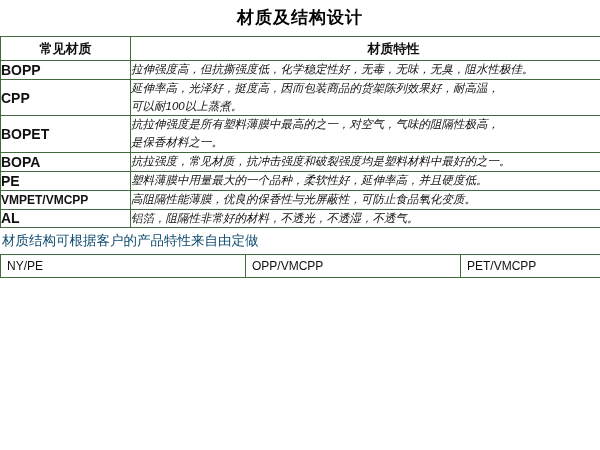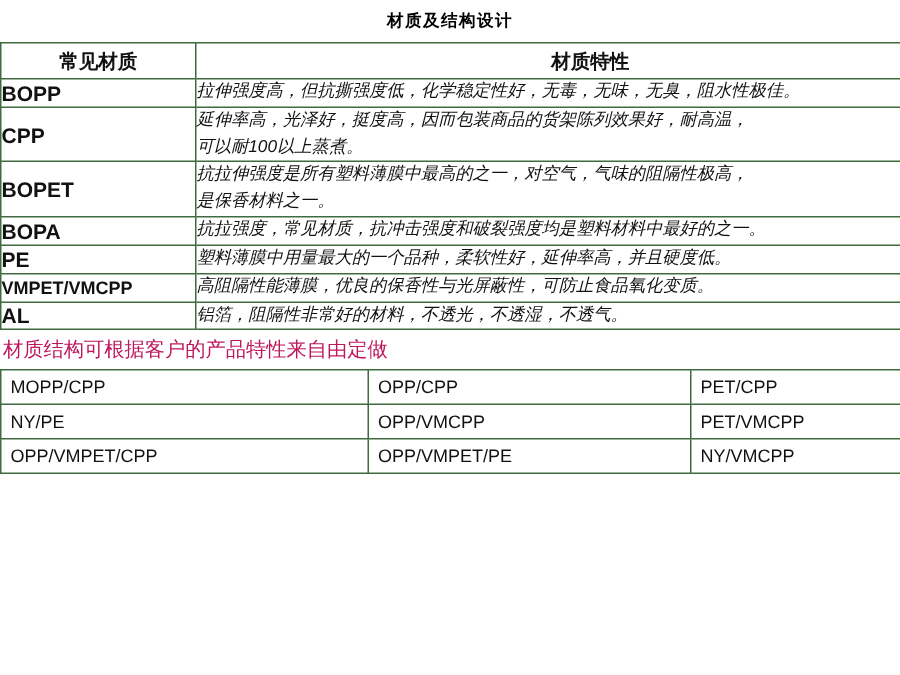--- a/index.html
+++ b/index.html
@@ -11,21 +11,21 @@
     color: #111111;
     overflow: hidden;
   }
   .page {
     width: 600px; height: 450px;
     position: relative;
   }
   .title {
     text-align: center;
     font-weight: bold;
-    font-size: 11px;
+    font-size: 17px;
     letter-spacing: 1px;
     padding: 6px 0 7px 0;
     color: #000;
     font-family: Liberation Serif, serif;
   }
   table {
     border-collapse: collapse;
     width: 600px;
     table-layout: fixed;
   }
@@ -52,21 +52,21 @@
     font-size: 11.5px;
     line-height: 1.55;
     padding: 4px 7px 4px 7px;
     text-align: left;
     font-style: italic;
   }
   .desc-cell .ln { display: block; }
   .subtitle {
     font-size: 13.5px;
     padding: 4px 2px 4px 2px;
-    color: #be185d;
+    color: #0c4a6e;
   }
   .combo-table td {
     border: 1px solid #3f6b3f;
     font-size: 12px;
     height: 23px;
     padding: 2px 6px;
     vertical-align: middle;
     white-space: nowrap;
     overflow: hidden;
   }
@@ -134,30 +134,20 @@
         </td>
       </tr>
     </tbody>
   </table>
 
   <div class="subtitle">材质结构可根据客户的产品特性来自由定做</div>
 
   <table class="combo-table">
     <tbody>
       <tr>
-        <td class="k1">MOPP/CPP</td>
-        <td class="k2">OPP/CPP</td>
-        <td class="k3">PET/CPP</td>
-      </tr>
-      <tr>
         <td class="k1">NY/PE</td>
         <td class="k2">OPP/VMCPP</td>
         <td class="k3">PET/VMCPP</td>
-      </tr>
-      <tr>
-        <td class="k1">OPP/VMPET/CPP</td>
-        <td class="k2">OPP/VMPET/PE</td>
-        <td class="k3">NY/VMCPP</td>
       </tr>
     </tbody>
   </table>
 
 </div>
 
 </body></html>

